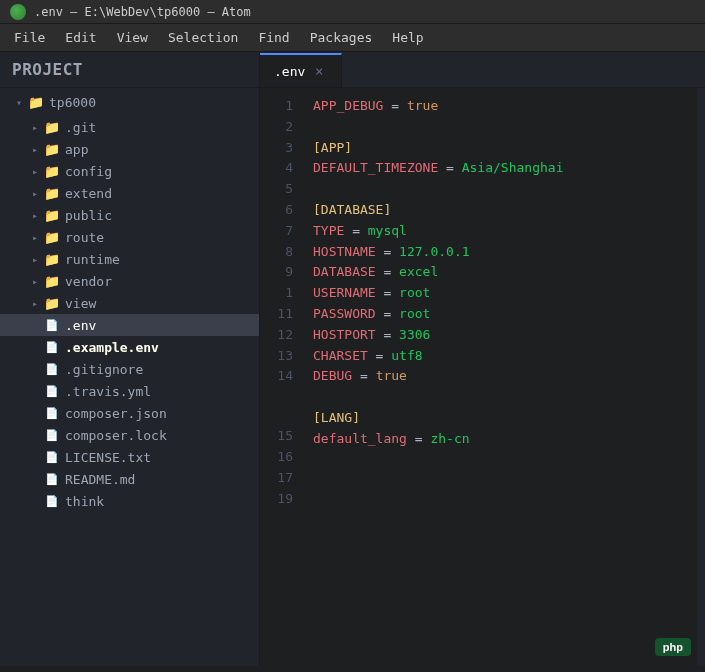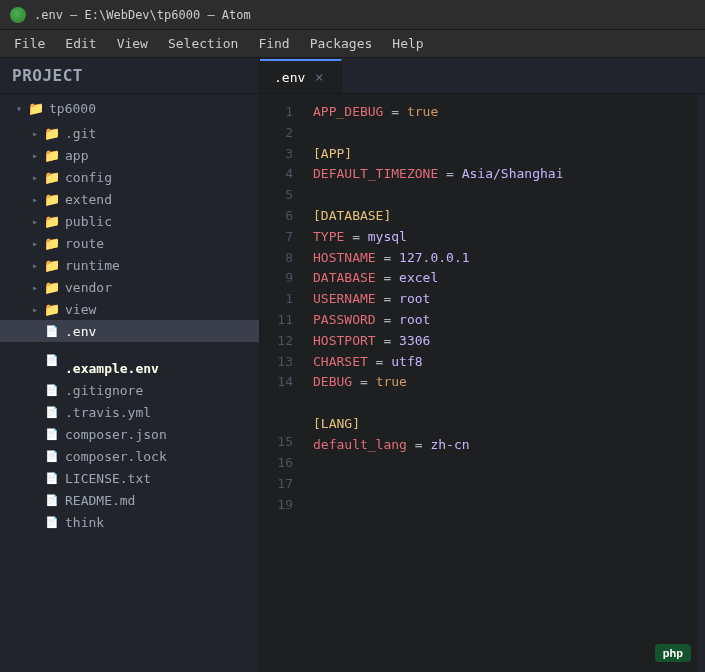--- a/index.html
+++ b/index.html
@@ -8,21 +8,21 @@
       height: 672px;
       background: #1d1f21;
       font-family: 'Consolas', 'Monaco', monospace;
       font-size: 13px;
       color: #c5c8c6;
       overflow: hidden;
     }
 
     
     #title-bar {
-      height: 30px;
+      height: 24px;
       background: #2d2d2d;
       display: flex;
       align-items: center;
       padding: 0 10px;
       border-bottom: 1px solid #1a1a1a;
     }
     #title-bar .atom-icon {
       width: 16px;
       height: 16px;
       margin-right: 8px;
@@ -213,21 +213,21 @@
     }
 
     .line {
       height: 20.8px;
       display: flex;
       align-items: center;
     }
 
     .kw-section { color: #e5c07b; }
     .kw-key { color: #e06c75; }
-    .kw-value-str { color: #c4b5fd; }
+    .kw-value-str { color: #22c55e; }
     .kw-value-bool { color: #d19a66; }
     .kw-equals { color: #abb2bf; }
 
     
     #php-badge {
       position: absolute;
       bottom: 10px;
       right: 14px;
       background: #14532d;
       color: #fff;
@@ -320,21 +320,21 @@
     <span class="tree-label">view</span>
   </div>
         <div class="tree-item depth-2 active">
     <span class="tree-chevron" style="visibility:hidden">▸</span>
     <span class="tree-file-icon">📄</span>
     <span class="tree-label" style="">.env</span>
   </div>
         <div class="tree-item depth-2">
     <span class="tree-chevron" style="visibility:hidden">▸</span>
     <span class="tree-file-icon">📄</span>
-    <span class="tree-label" style="font-weight:bold; color:#ffe;margin-top:16px; ">.example.env</span>
+    <span class="tree-label" style="font-weight:bold; color:#ffe; ">.example.env</span>
   </div>
         <div class="tree-item depth-2">
     <span class="tree-chevron" style="visibility:hidden">▸</span>
     <span class="tree-file-icon">📄</span>
     <span class="tree-label" style="">.gitignore</span>
   </div>
         <div class="tree-item depth-2">
     <span class="tree-chevron" style="visibility:hidden">▸</span>
     <span class="tree-file-icon">📄</span>
     <span class="tree-label" style="">.travis.yml</span>

